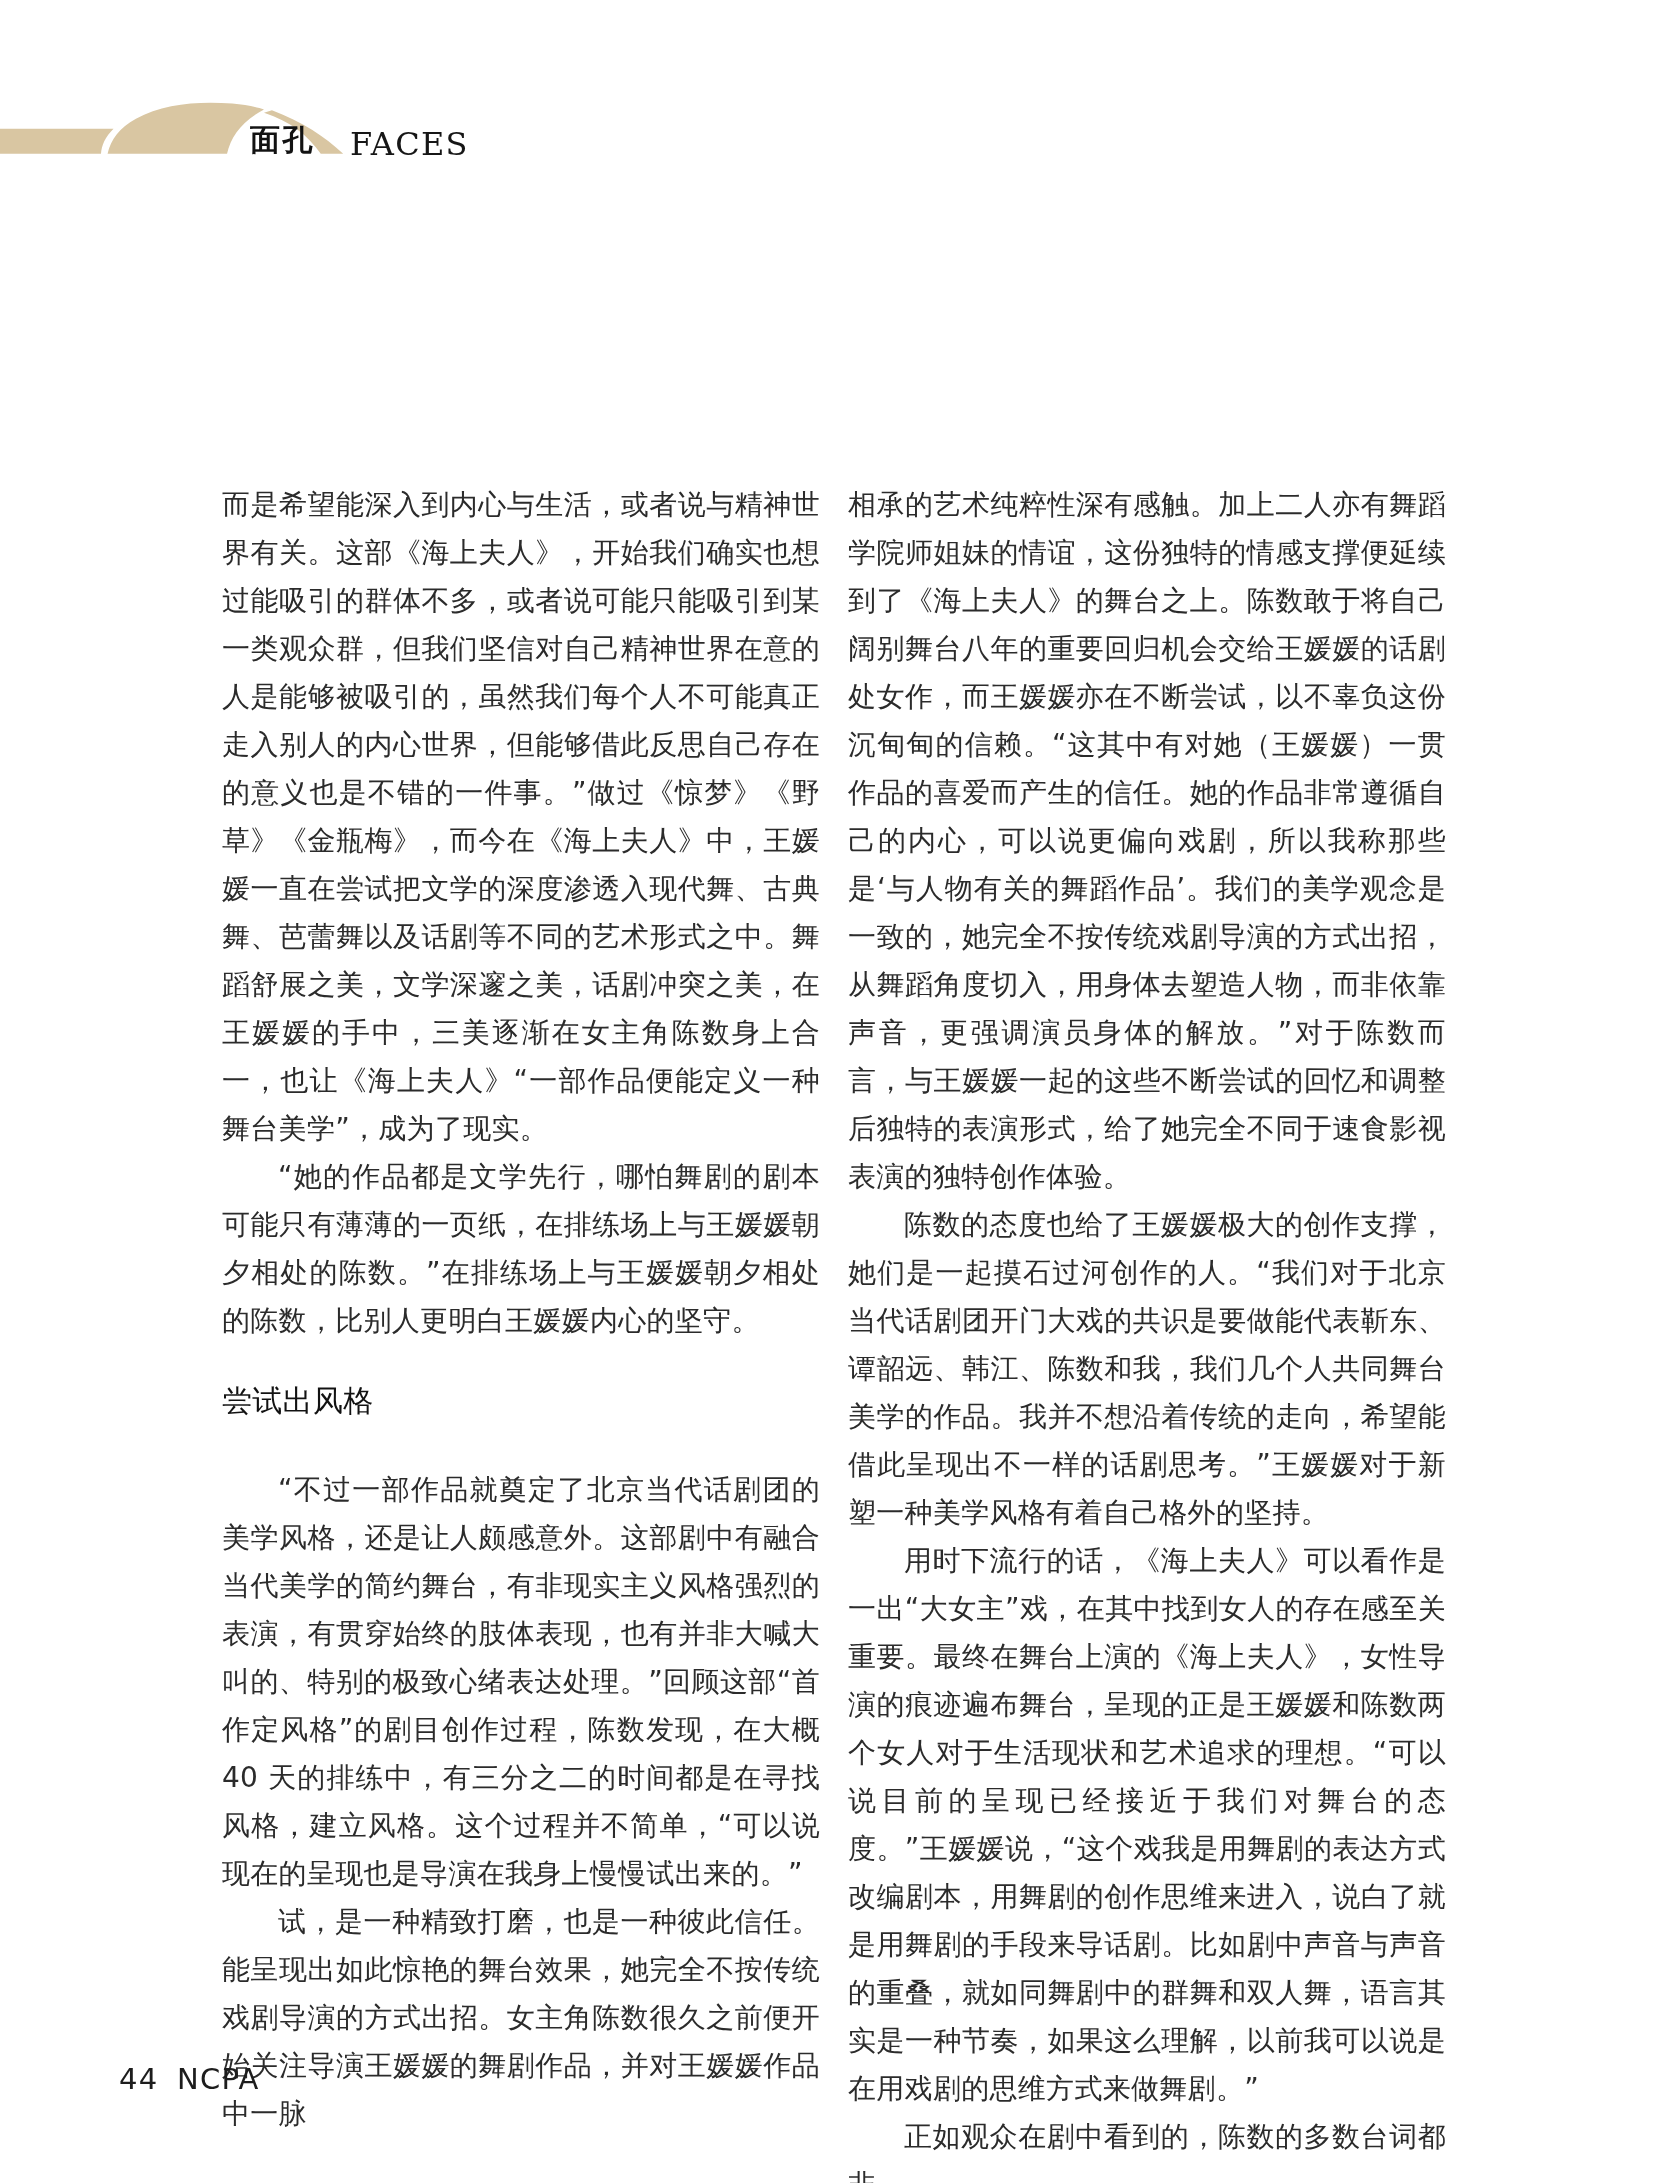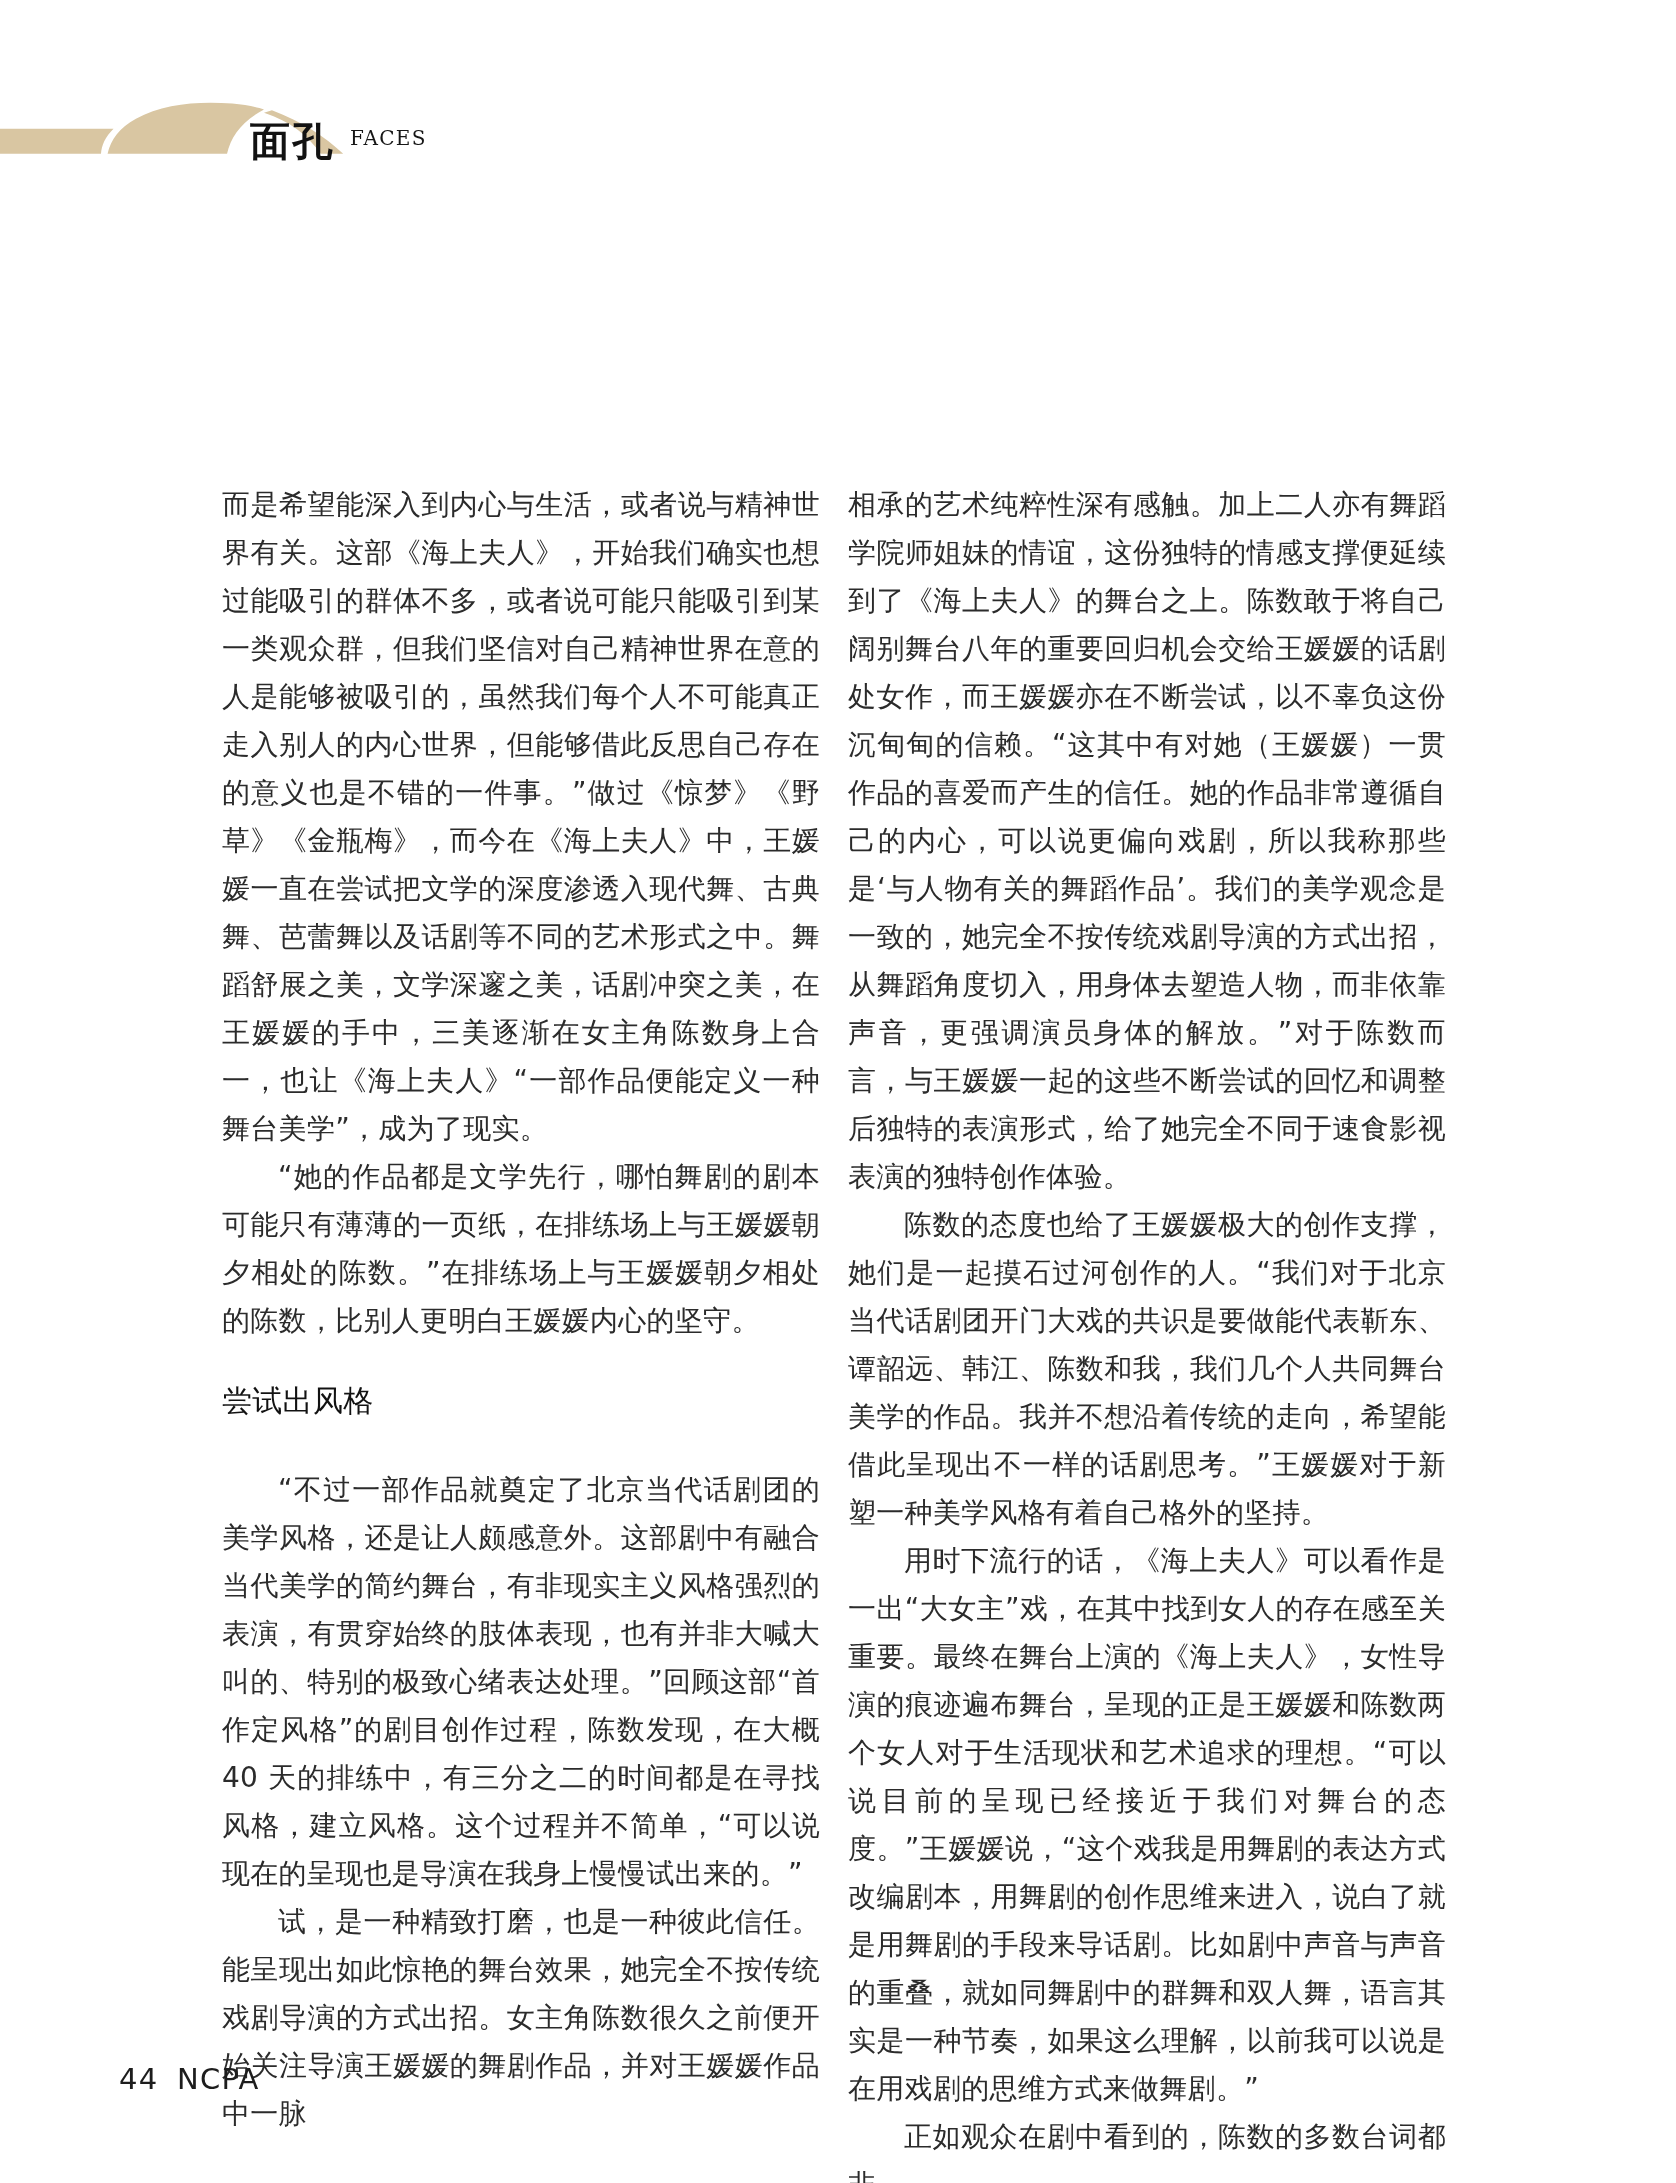--- a/index.html
+++ b/index.html
@@ -29,33 +29,32 @@
     position: absolute;
     left: 0;
     top: 0;
     width: 462px;
     height: 66px;
   }
   .section-title-cn {
     position: absolute;
     left: 250px;
     top: 26.4px;
-    font-size: 40px;
+    font-size: 30px;
     font-weight: 700;
     letter-spacing: 2.6px;
     color: #121212;
     line-height: 1;
-    font-family: Liberation Mono, monospace;
   }
   .section-title-en {
     position: absolute;
     left: 350px;
     top: 29px;
     font-family: "DejaVu Serif", "Liberation Serif", serif;
-    font-size: 20px;
+    font-size: 32px;
     letter-spacing: 1.3px;
     color: #161616;
     line-height: 1;
   }
 
   
   .columns {
     position: absolute;
     top: 481px;
     left: 0;

